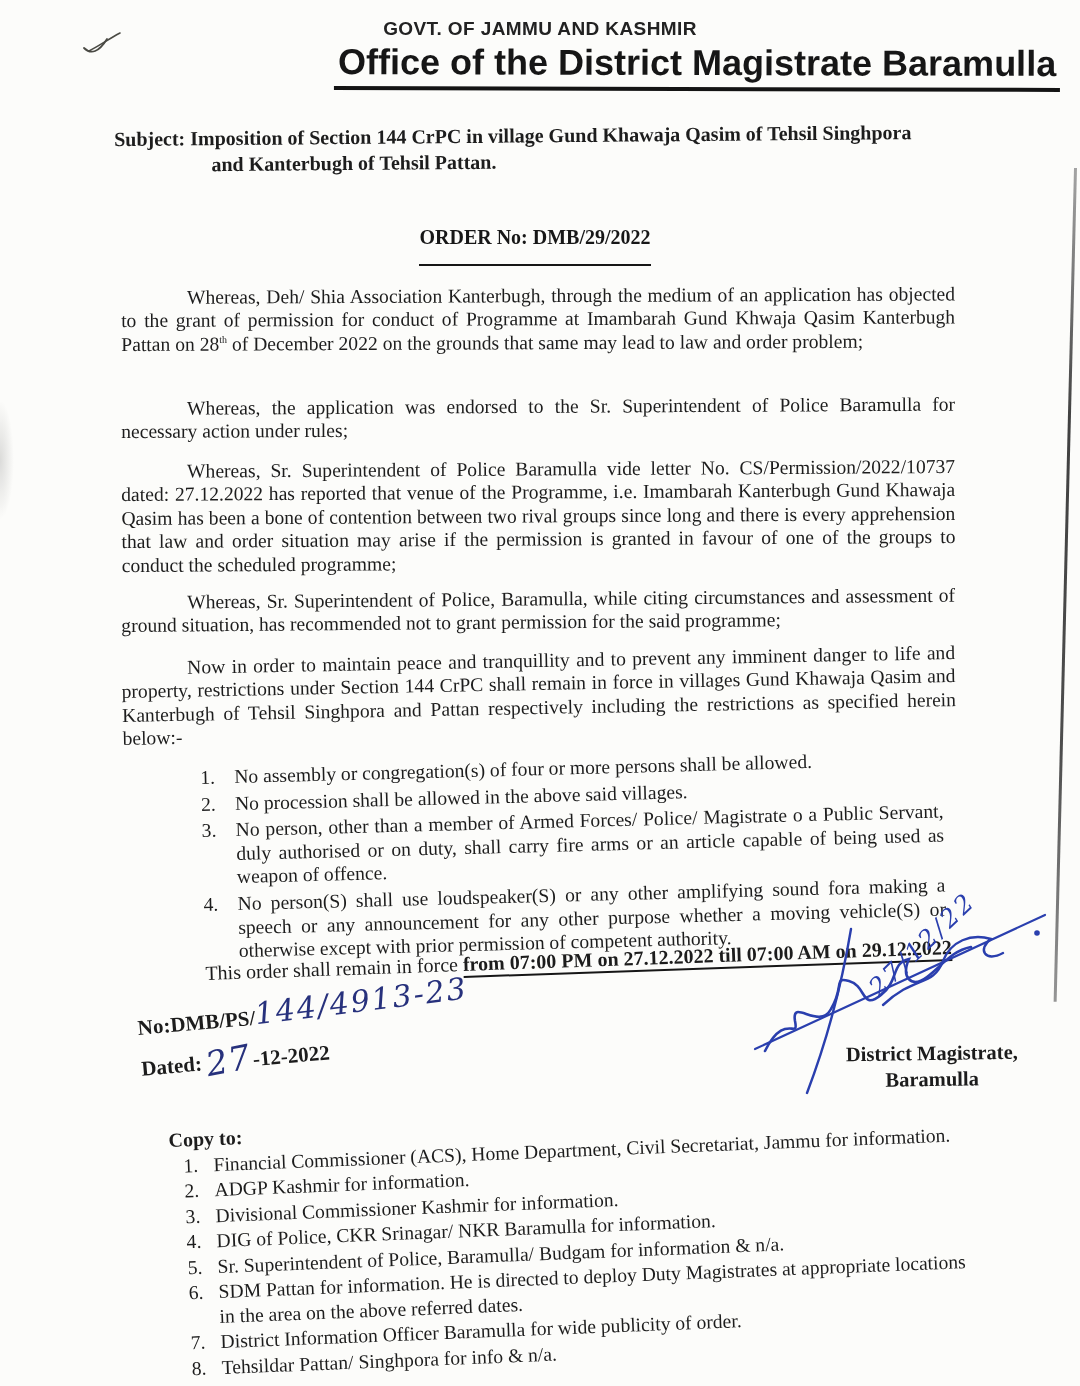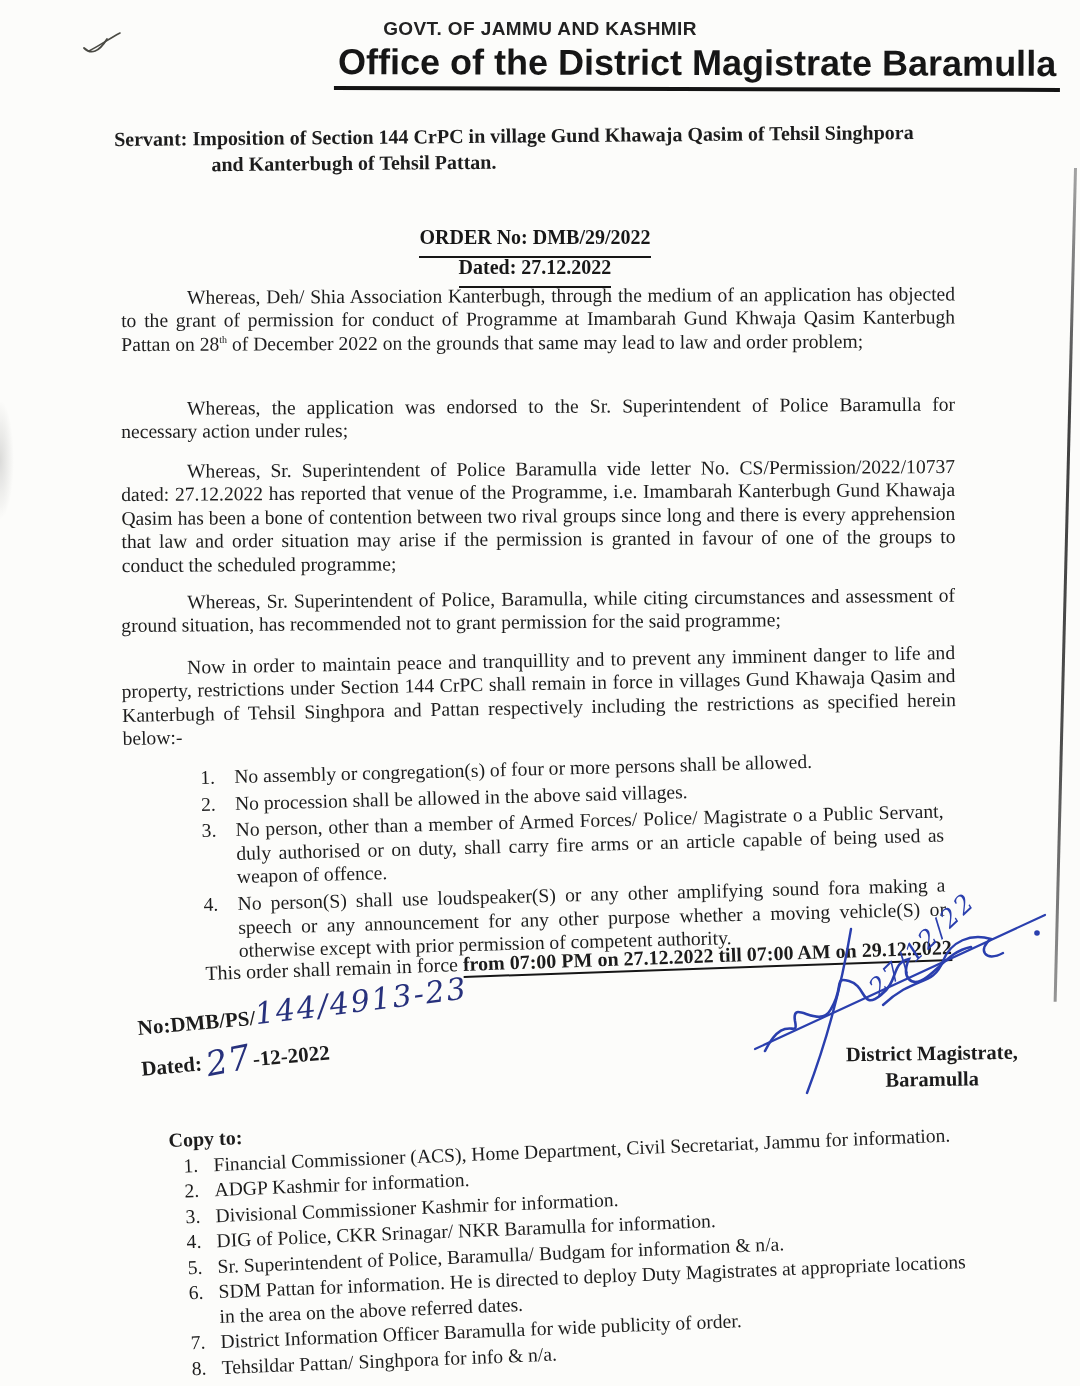--- a/index.html
+++ b/index.html
@@ -50,21 +50,21 @@
   }
   .subject .line2 { padding-left: 97px; }
 
   
   .order-block {
     position: absolute; left: 390px; top: 222px; width: 290px;
     text-align: center; font-weight: bold; font-size: 20px;
     line-height: 30px; color: #171717;
   }
   .order-block .ul {
-    border-bottom: 2.4px solid #161616; padding-bottom: 8px;
+    border-bottom: 2.4px solid #161616; padding-bottom: 16px;
   }
 
   
   .para {
     position: absolute; left: 121px; width: 834px;
     font-size: 19.6px; line-height: 23.4px;
     text-align: justify; text-indent: 66px;
     color: #1d1d1d;
     transform-origin: left top;
   }
@@ -171,28 +171,27 @@
     <path d="M 4 20 C 11 27 19 24 27 11" fill="none" stroke="#4a4a44" stroke-width="1.8" stroke-linecap="round"></path>
     <path d="M 9 23 C 19 18 27 12 40 5" fill="none" stroke="#4a4a44" stroke-width="1.6" stroke-linecap="round"></path>
   </svg>
 
   <div class="govt-line">GOVT. OF JAMMU AND KASHMIR</div>
   <div class="title-wrap">
     <span class="office-title">Office of the District Magistrate Baramulla</span>
   </div>
 
   <div class="subject">
-    <span>Servant:</span>
+    <span>Subject:</span>
     <span>Imposition of Section 144 CrPC in village Gund Khawaja Qasim of Tehsil Singhpora</span>
     <div class="line2">and Kanterbugh of Tehsil Pattan.</div>
   </div>
 
   <div class="order-block">
     <div><span class="ul">ORDER No: DMB/29/2022</span></div>
-    <div><span class="ul">Dated: 27.12.2022</span></div>
   </div>
 
   <div class="para p1"><span>Whereas, Deh/ Shia Association Kanterbugh, through the medium of an application has objected to the grant of permission for conduct of Programme at Imambarah Gund Khwaja Qasim Kanterbugh Pattan on 28</span><sup>th</sup><span> of December 2022 on the grounds that same may lead to law and order problem;</span></div>
 
   <div class="para p2">Whereas, the application was endorsed to the Sr. Superintendent of Police Baramulla for necessary action under rules;</div>
   <div class="para p3">Whereas, Sr. Superintendent of Police Baramulla vide letter No. CS/Permission/2022/10737 dated: 27.12.2022 has reported that venue of the Programme, i.e. Imambarah Kanterbugh Gund Khawaja Qasim has been a bone of contention between two rival groups since long and there is every apprehension that law and order situation may arise if the permission is granted in favour of one of the groups to conduct the scheduled programme;</div>
   <div class="para p4">Whereas, Sr. Superintendent of Police, Baramulla, while citing circumstances and assessment of ground situation, has recommended not to grant permission for the said programme;</div>
   <div class="para p5">Now in order to maintain peace and tranquillity and to prevent any imminent danger to life and property, restrictions under Section 144 CrPC shall remain in force in villages Gund Khawaja Qasim and Kanterbugh of Tehsil Singhpora and Pattan respectively including the restrictions as specified herein below:-</div>
 
   <div class="rlist">

